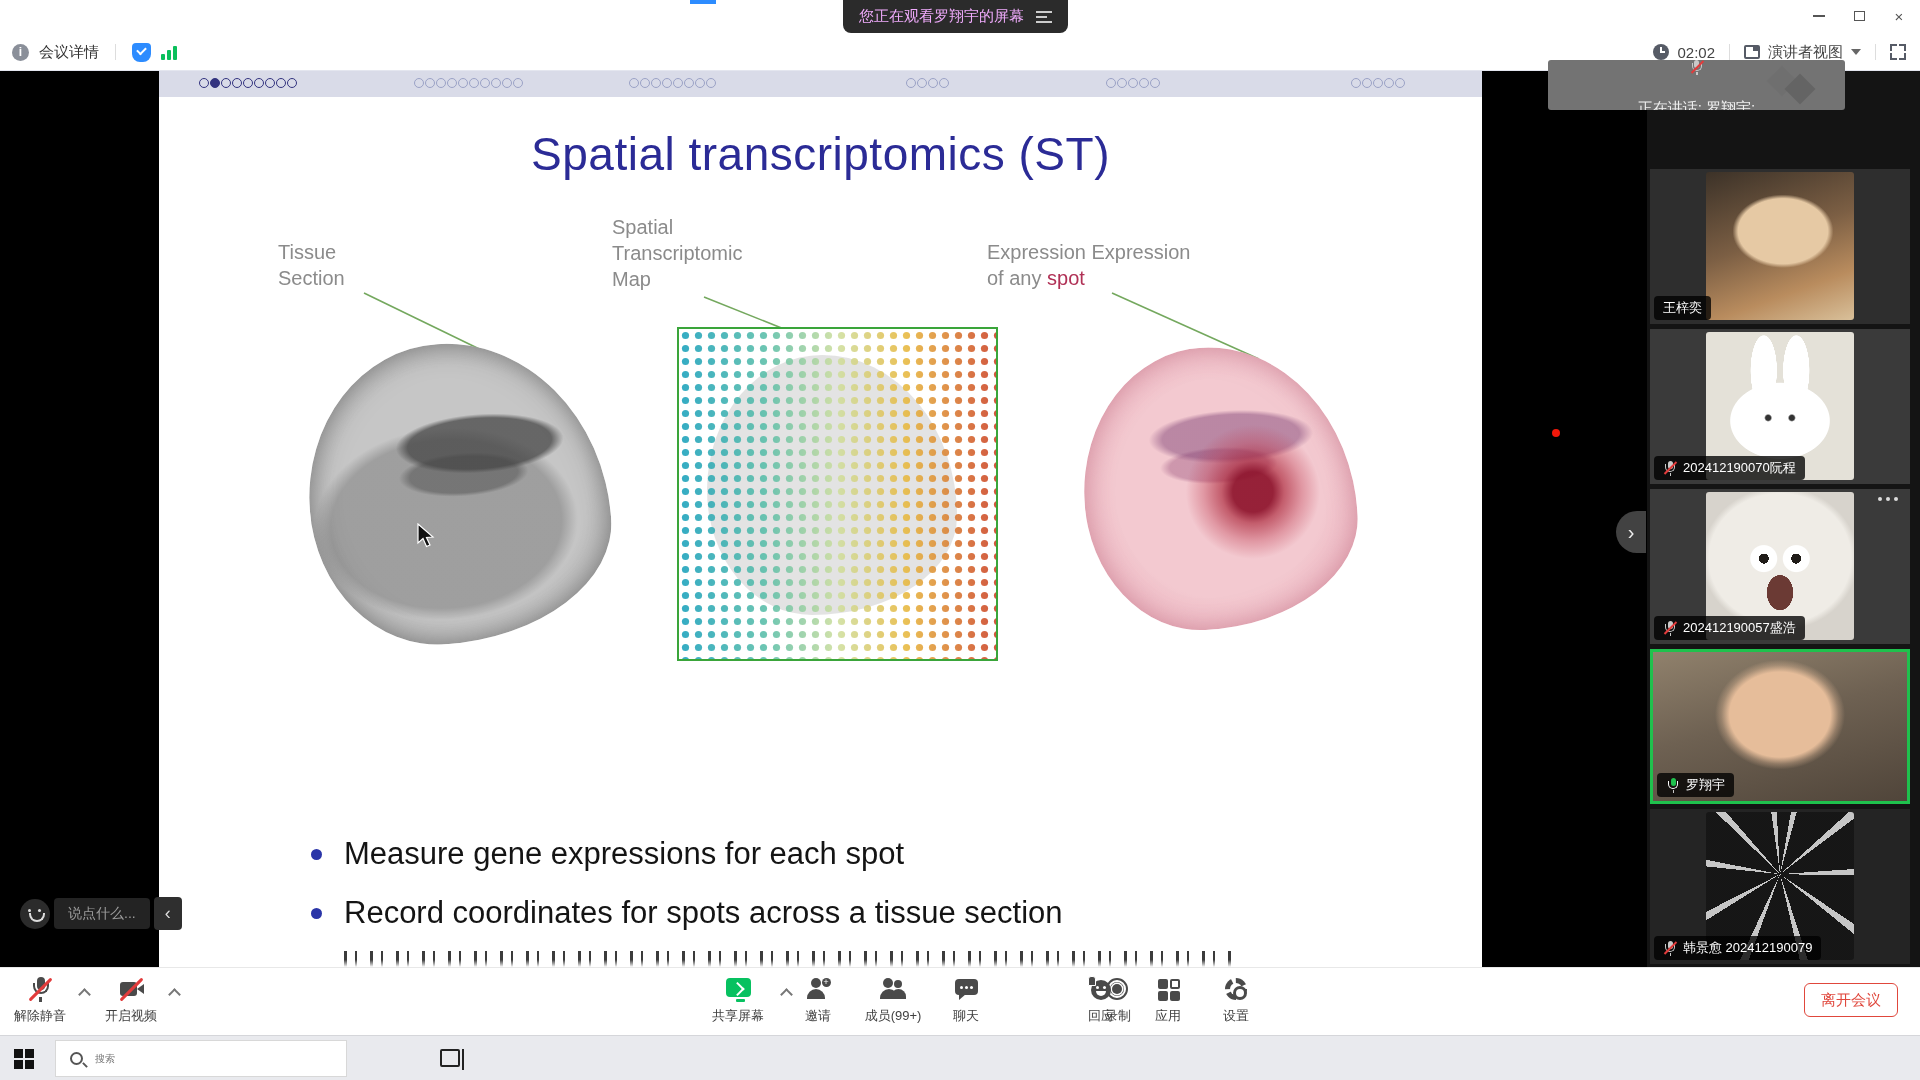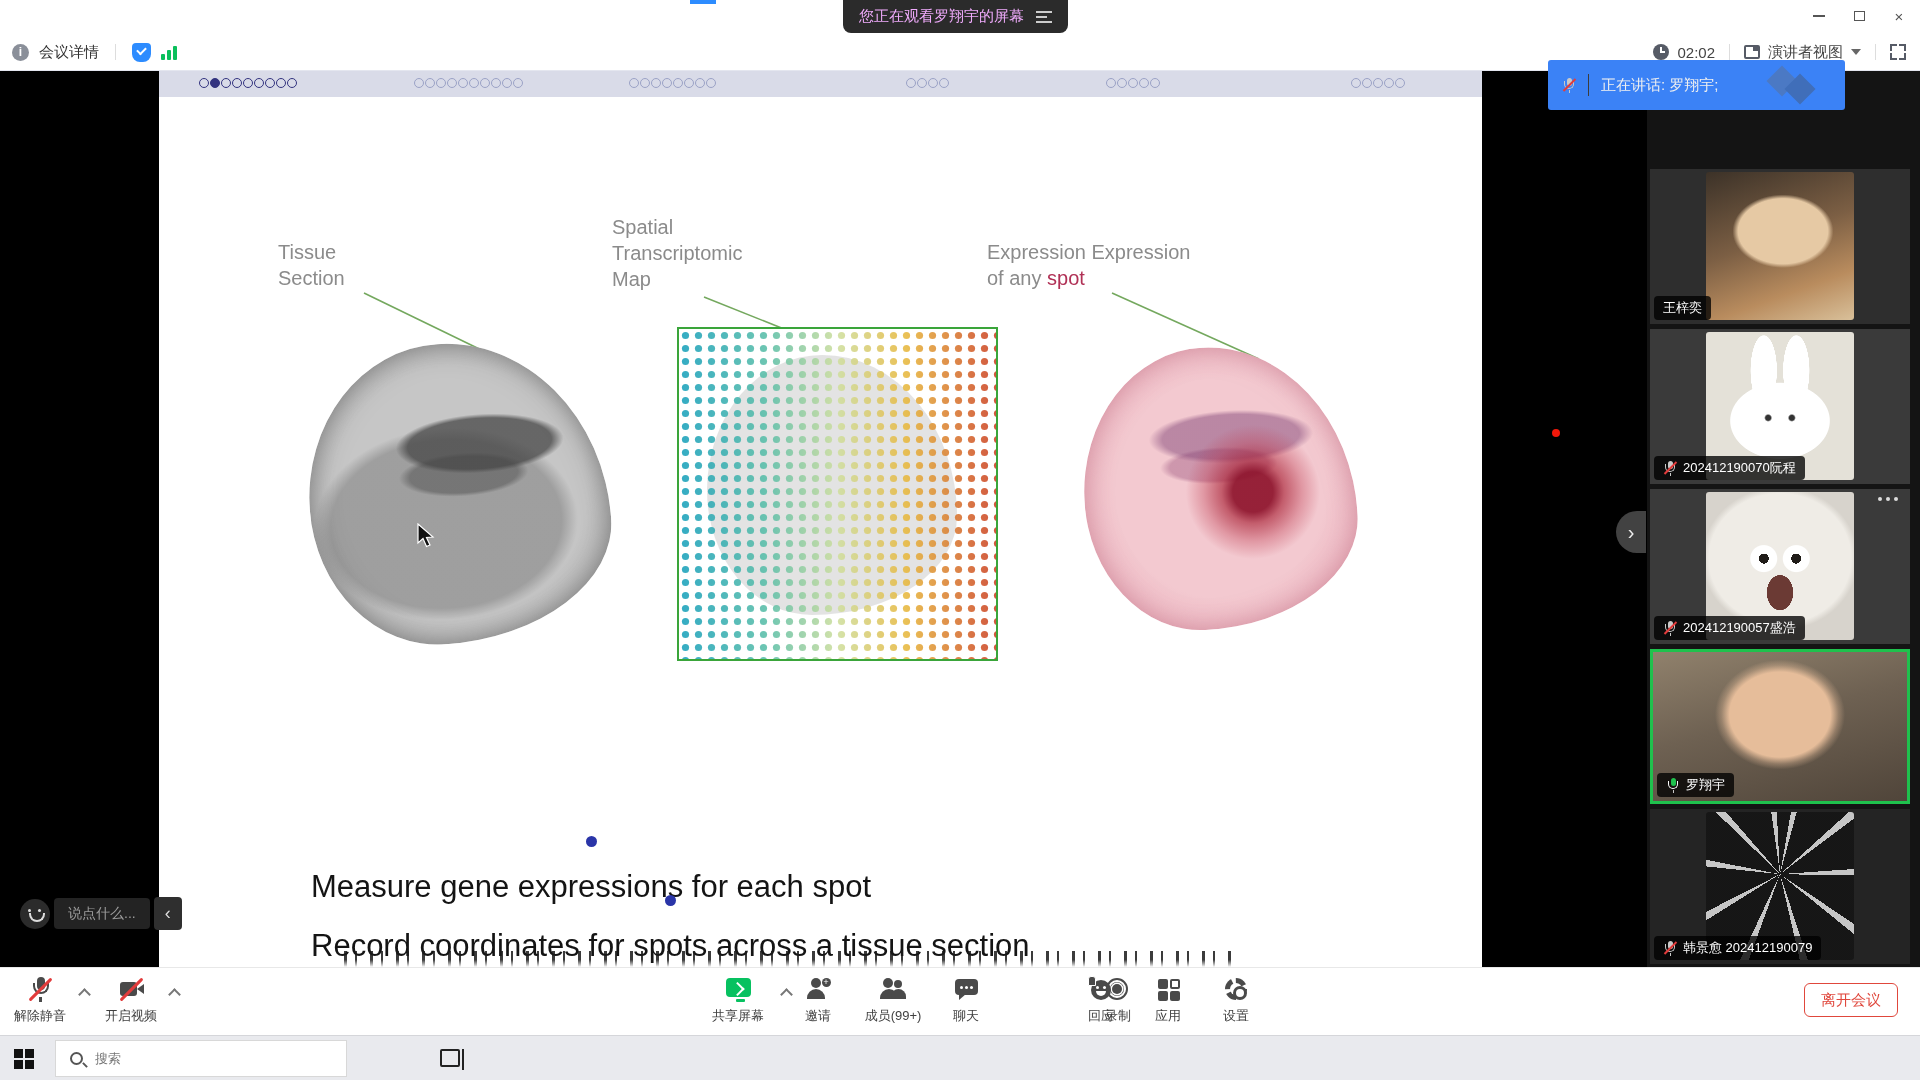--- a/index.html
+++ b/index.html
@@ -67,21 +67,21 @@
   .stbox{position:absolute;left:518px;top:256px;width:321px;height:334px;border:2px solid #3aa53a;background:#fff;}
   .stbox .ghost{position:absolute;left:28px;top:26px;width:250px;height:260px;border-radius:46% 54% 58% 42% / 52% 62% 38% 48%;background:#9a9a9a;opacity:.28;}
   .brain3{position:absolute;left:925px;top:276px;width:272px;height:282px;transform:rotate(-3deg);
     border-radius:46% 54% 58% 42% / 52% 62% 38% 48%;
     background:
       radial-gradient(circle at 62% 52%,rgba(140,15,40,.9) 0 9%,rgba(170,35,55,.65) 14%,rgba(190,60,80,.35) 22%,transparent 30%),
       radial-gradient(ellipse 42% 13% at 55% 32%,rgba(130,70,120,.5) 0 60%,transparent 72%),
       radial-gradient(ellipse 30% 9% at 50% 42%,rgba(160,90,130,.45) 0 60%,transparent 72%),
       radial-gradient(ellipse at 50% 50%,#f3c9d0 55%,#e8aab8 90%);
     box-shadow:inset 0 0 26px rgba(190,110,130,.6);}
-  .bullet-row{position:absolute;left:152px;display:flex;align-items:center;gap:22px;flex-direction:column;}
+  .bullet-row{position:absolute;left:152px;display:flex;align-items:center;gap:22px;}
   .bullet-dot{width:11px;height:11px;border-radius:50%;background:#2a35a8;flex:none;}
   .bullet-text{font-size:31px;color:#141414;white-space:nowrap;}
   .sliver{position:absolute;left:185px;top:880px;width:890px;height:16px;opacity:.85;
     background:repeating-linear-gradient(90deg,#1a1a1a 0 3px,transparent 3px 11px,#1a1a1a 11px 13px,transparent 13px 26px);
     -webkit-mask-image:linear-gradient(#000 55%,transparent);mask-image:linear-gradient(#000 55%,transparent);}
   .cursor{position:absolute;left:257px;top:452px;z-index:3;}
 
   .laser-dot{position:absolute;left:1552px;top:358px;width:8px;height:8px;border-radius:50%;background:#f2180a;}
 
   
@@ -126,21 +126,21 @@
   .name-badge span{color:#fff;font-size:13px;white-space:nowrap;}
   .mic14{width:14px;height:15px;position:relative;flex:none;}
   .mic14 .body{position:absolute;left:4.5px;top:0;width:5px;height:8px;border-radius:3px;background:#c9c9c9;}
   .mic14 .cup{position:absolute;left:2px;top:3px;width:10px;height:8px;border:1.5px solid #c9c9c9;border-top:none;border-radius:0 0 7px 7px;}
   .mic14 .stem{position:absolute;left:6.5px;bottom:0;width:1.5px;height:3px;background:#c9c9c9;}
   .mic14 .slash{position:absolute;left:-1px;top:6px;width:17px;height:2px;background:#e23b3b;transform:rotate(-45deg);}
   .mic14.active .body{background:#1fc14d;}
   .mic14.active .cup{border-color:#fff;}
   .more-dots{position:absolute;top:8px;right:10px;width:22px;height:6px;display:flex;gap:4px;z-index:2;}
   .more-dots i{width:4px;height:4px;border-radius:50%;background:#dcdcdc;}
-  .toast{position:absolute;left:1548px;top:60px;width:297px;height:50px;background:#3b82f6;border-radius:3px;display:flex;align-items:center;gap:12px;padding:0 14px;z-index:7;overflow:hidden;}
+  .toast{position:absolute;left:1548px;top:60px;width:297px;height:50px;background:#737373;border-radius:3px;display:flex;align-items:center;gap:12px;padding:0 14px;z-index:7;overflow:hidden;flex-direction:column;}
   .toast .txt{color:#f0f0f0;font-size:15px;white-space:nowrap;}
   .toast .vdiv{width:1px;height:22px;background:#3c3c3c;}
   .toast .logo{position:absolute;right:14px;top:10px;width:60px;height:34px;opacity:.35;}
   .toast .logo i{position:absolute;width:22px;height:22px;background:#6a6a6a;transform:rotate(45deg);}
   .toast .logo i:nth-child(2){left:18px;top:8px;background:#4a4a4a;}
   .sb-collapse{position:absolute;left:1616px;top:511px;width:30px;height:42px;background:rgba(72,72,72,.92);border-radius:21px 0 0 21px;color:#eee;font-size:20px;display:flex;align-items:center;justify-content:center;z-index:5;}
 
   
   .mtoolbar{position:absolute;left:0;top:967px;width:1920px;height:68px;background:#fff;border-top:1px solid #e8e8e8;z-index:8;}
   .tool-item{position:absolute;top:8px;display:flex;flex-direction:column;align-items:center;gap:4px;width:86px;cursor:default;}
@@ -177,21 +177,21 @@
   .gearic::after{content:"";position:absolute;left:3px;top:3px;width:8px;height:8px;border:3px solid #4a4a4a;border-radius:50%;background:#fff;}
   .leave-btn{position:absolute;right:22px;top:15px;width:94px;height:34px;border:1px solid #e0473c;border-radius:6px;background:#fff;color:#e0473c;font-size:15px;display:flex;align-items:center;justify-content:center;}
 
   
   .taskbar{position:absolute;left:0;top:1035px;width:1920px;height:45px;background:#e9eaee;border-top:1px solid #d5d6da;z-index:9;display:flex;align-items:center;}
   .start{position:absolute;left:14px;top:13px;width:20px;height:20px;display:grid;grid-template-columns:9px 9px;grid-gap:2px;}
   .start i{background:#111;width:9px;height:9px;}
   .searchbox{position:absolute;left:55px;top:4px;width:292px;height:37px;background:#fff;border:1px solid #d8d8d8;display:flex;align-items:center;gap:10px;padding:0 14px;}
   .mag{width:13px;height:13px;border:2px solid #555;border-radius:50%;position:relative;flex:none;}
   .mag::after{content:"";position:absolute;left:10px;top:10px;width:6px;height:2px;background:#555;transform:rotate(45deg);}
-  .searchbox input{border:none;outline:none;font-size:13px;color:#444;width:200px;background:transparent;}
+  .searchbox input{border:none;outline:none;font-size:10px;color:#444;width:200px;background:transparent;}
   .tv-ic{position:absolute;left:440px;top:13px;width:20px;height:18px;border:2px solid #222;border-radius:2px;}
   .tv-ic::after{content:"";position:absolute;right:-6px;top:1px;width:2px;height:12px;background:#222;box-shadow:0 -3px 0 #222,0 6px 0 #222;}
   .task-ic{position:absolute;top:1041px;width:33px;height:33px;}
   .folder-ic{background:linear-gradient(#f7c04b 40%,#ffd76e 40%);border-radius:3px;position:relative;}
   .folder-ic::before{content:"";position:absolute;left:0;top:-4px;width:14px;height:6px;background:#f7c04b;border-radius:3px 3px 0 0;}
   .folder-ic::after{content:"";position:absolute;left:3px;top:8px;width:27px;height:10px;background:#4aa3e8;border-radius:2px;}
   .edge-ic{border-radius:50%;background:conic-gradient(from 210deg,#35c2ad,#2b7de0 40%,#1b4a9e 70%,#35c2ad);position:relative;}
   .edge-ic::after{content:"";position:absolute;left:7px;top:9px;width:19px;height:12px;border-radius:50%;background:radial-gradient(circle at 40% 40%,#9be8d8 0 40%,transparent 60%);opacity:.75;}
   .active-underline{position:absolute;left:792px;top:1077px;width:42px;height:3px;background:#2d7dd2;}
   .hot-ic{position:absolute;left:1433px;top:1043px;width:29px;height:29px;border-radius:6px;background:linear-gradient(135deg,#7b5cf0,#e8434a 70%);}
@@ -314,20 +314,21 @@
             <span class="nav-dot"></span>
           </div>
           <div class="dot-group" style="left: 1192px;">
             <span class="nav-dot"></span>
             <span class="nav-dot"></span>
             <span class="nav-dot"></span>
             <span class="nav-dot"></span>
             <span class="nav-dot"></span>
           </div>
         </div>
+      <div class="slide-title">Spatial transcriptomics (ST)</div>
 
       <div class="fig-label" style="left:119px;top:168px;">
         <div>Tissue</div>
         <div>Section</div>
       </div>
       <div class="fig-label" style="left:453px;top:143px;">
         <div>Spatial</div>
         <div>Transcriptomic</div>
         <div>Map</div>
       </div>

